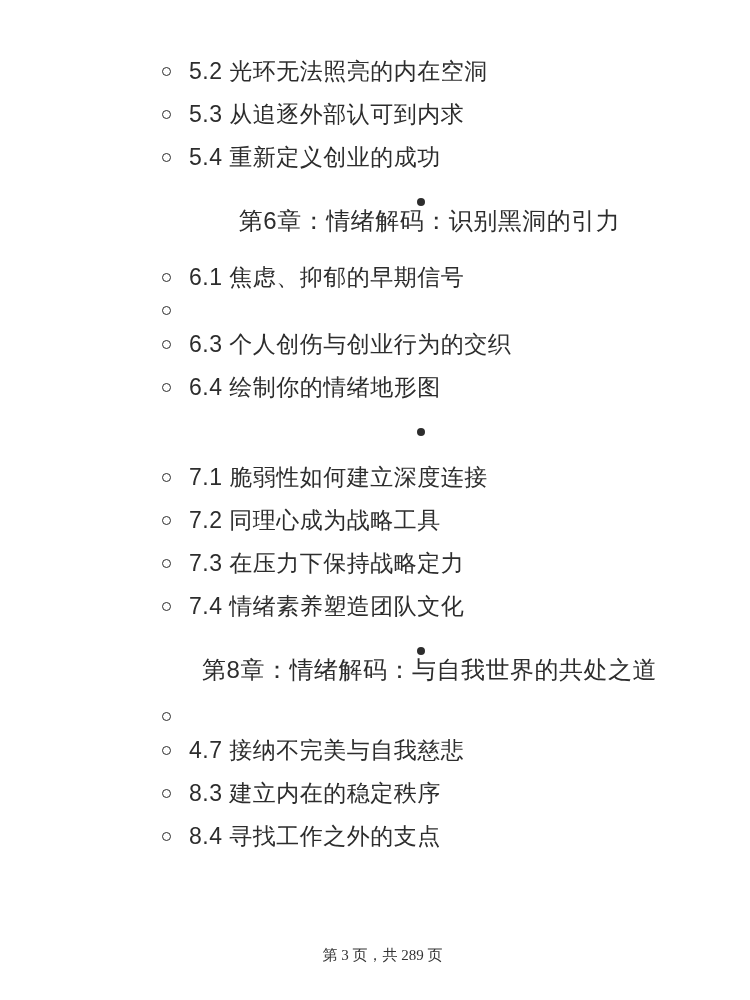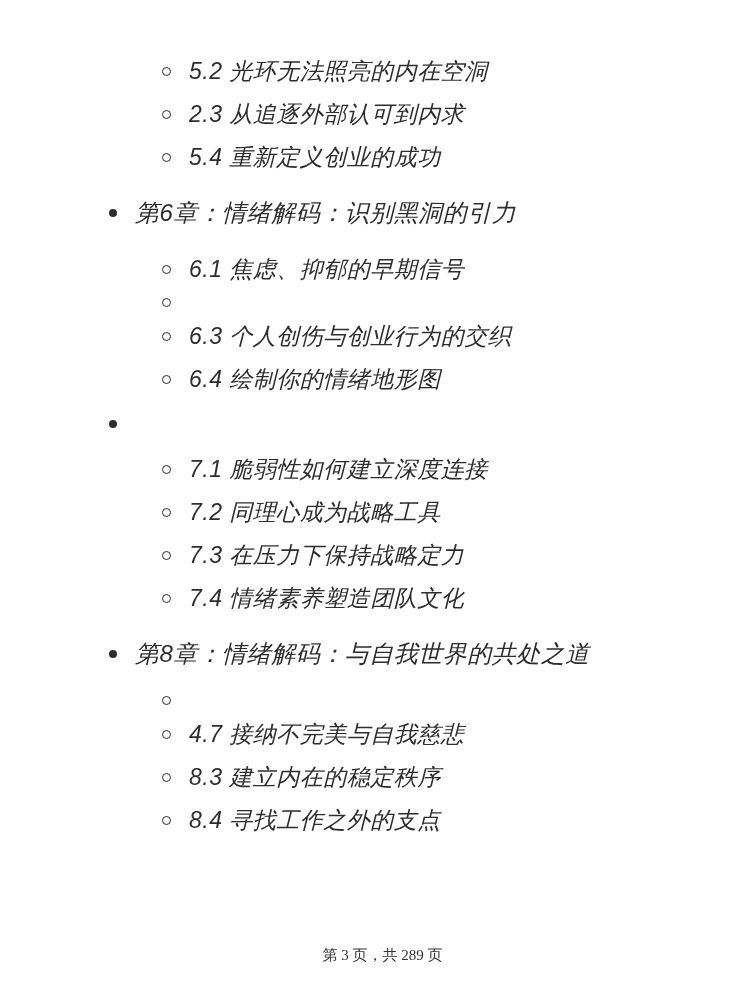--- a/index.html
+++ b/index.html
@@ -15,30 +15,30 @@
     font-family: "Liberation Sans", sans-serif;
     color: #2d2d2d;
   }
   .content {
     padding-top: 57px;
   }
   section { margin: 0; }
   .row {
     display: flex;
     align-items: center;
-    font-style: italic;
   }
   .chapter-row {
     padding-left: 109px;
     font-size: 24px;
     font-weight: 500;
     line-height: 30px;
     margin-top: 27px;
     margin-bottom: 27px;
     letter-spacing: 0.5px;
+    flex-direction: column;
   }
   .sub-row {
     padding-left: 162px;
     font-size: 23px;
     font-weight: 500;
     line-height: 28px;
     margin-bottom: 15px;
     letter-spacing: 0.5px;
   }
   .disc-bullet {
@@ -74,21 +74,21 @@
 
 <div class="content">
 
   <section>
     <div class="row sub-row">
       <span class="circle-bullet"></span>
       <span>5.2 光环无法照亮的内在空洞</span>
     </div>
     <div class="row sub-row">
       <span class="circle-bullet"></span>
-      <span>2.3 从追逐外部认可到内求</span>
+      <span>5.3 从追逐外部认可到内求</span>
     </div>
     <div class="row sub-row">
       <span class="circle-bullet"></span>
       <span>5.4 重新定义创业的成功</span>
     </div>
   </section>
 
   <section>
     <div class="row chapter-row">
       <span class="disc-bullet"></span>

